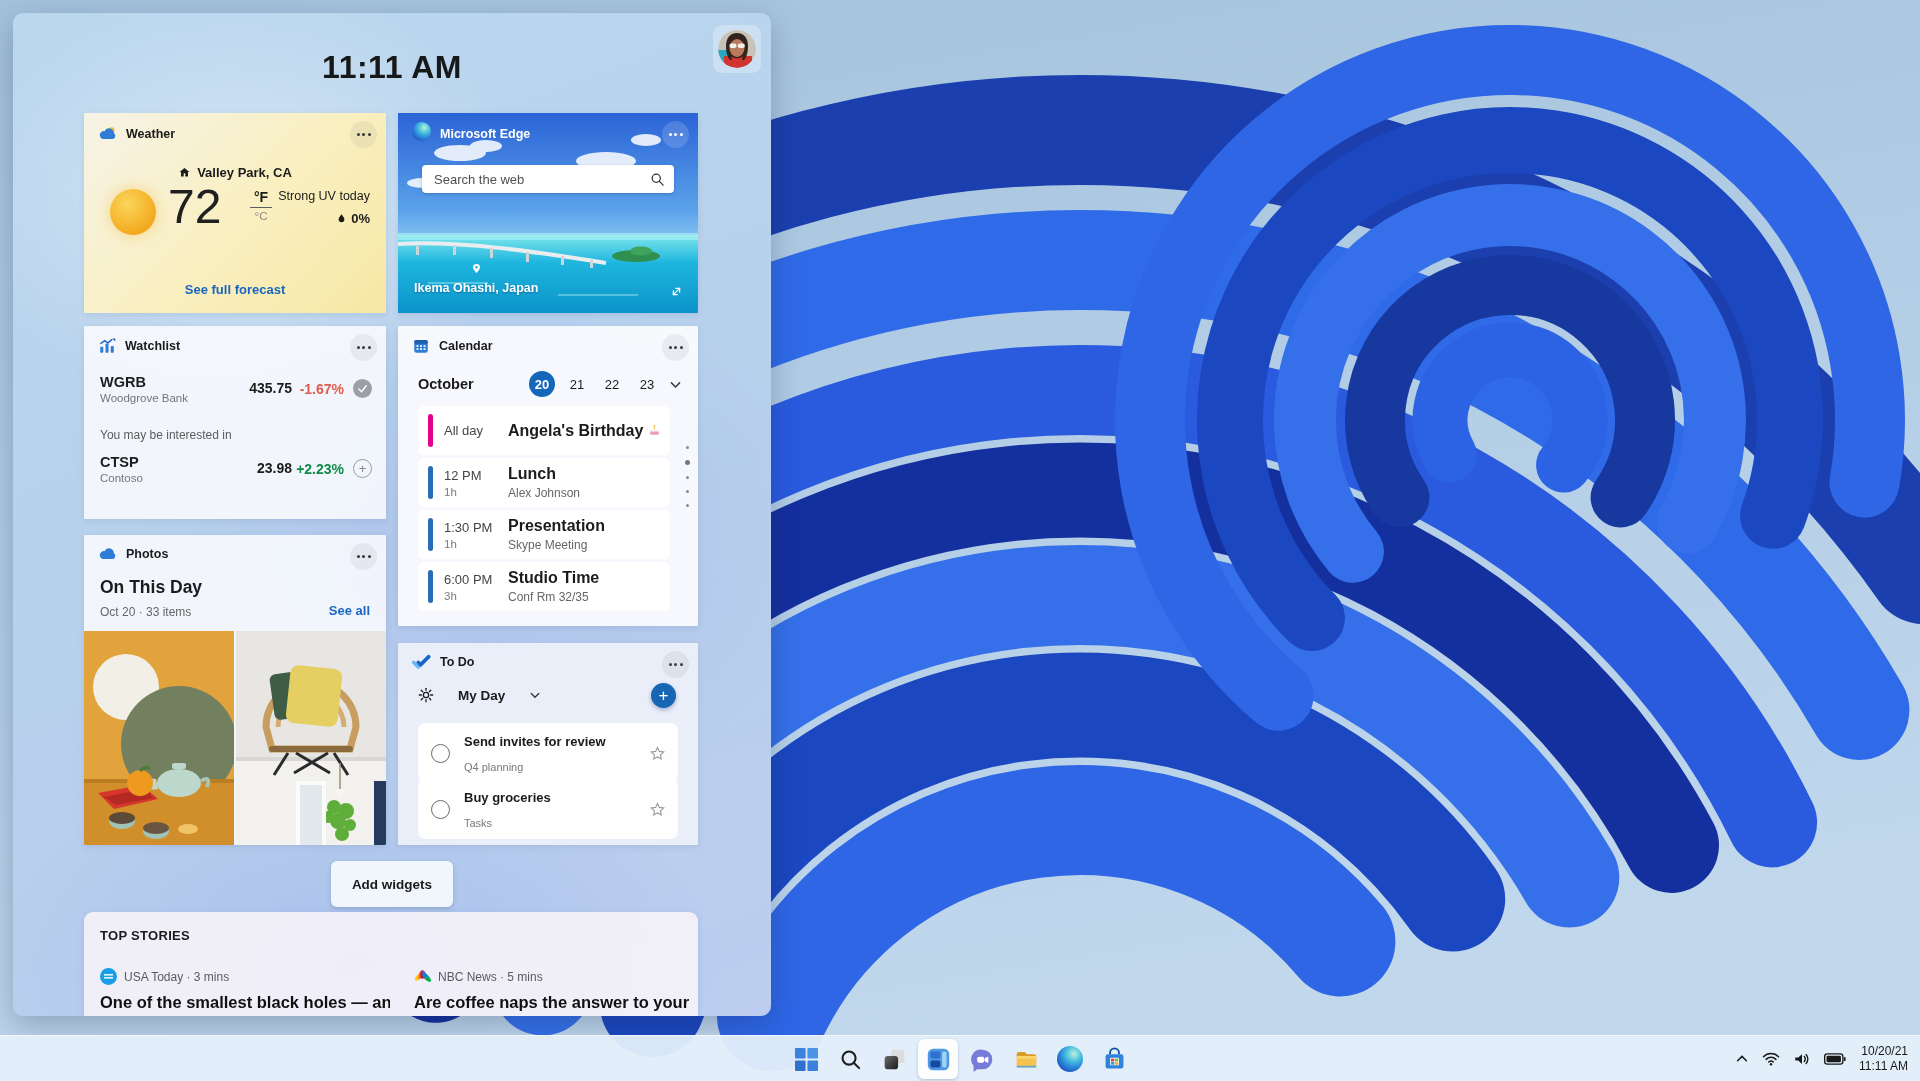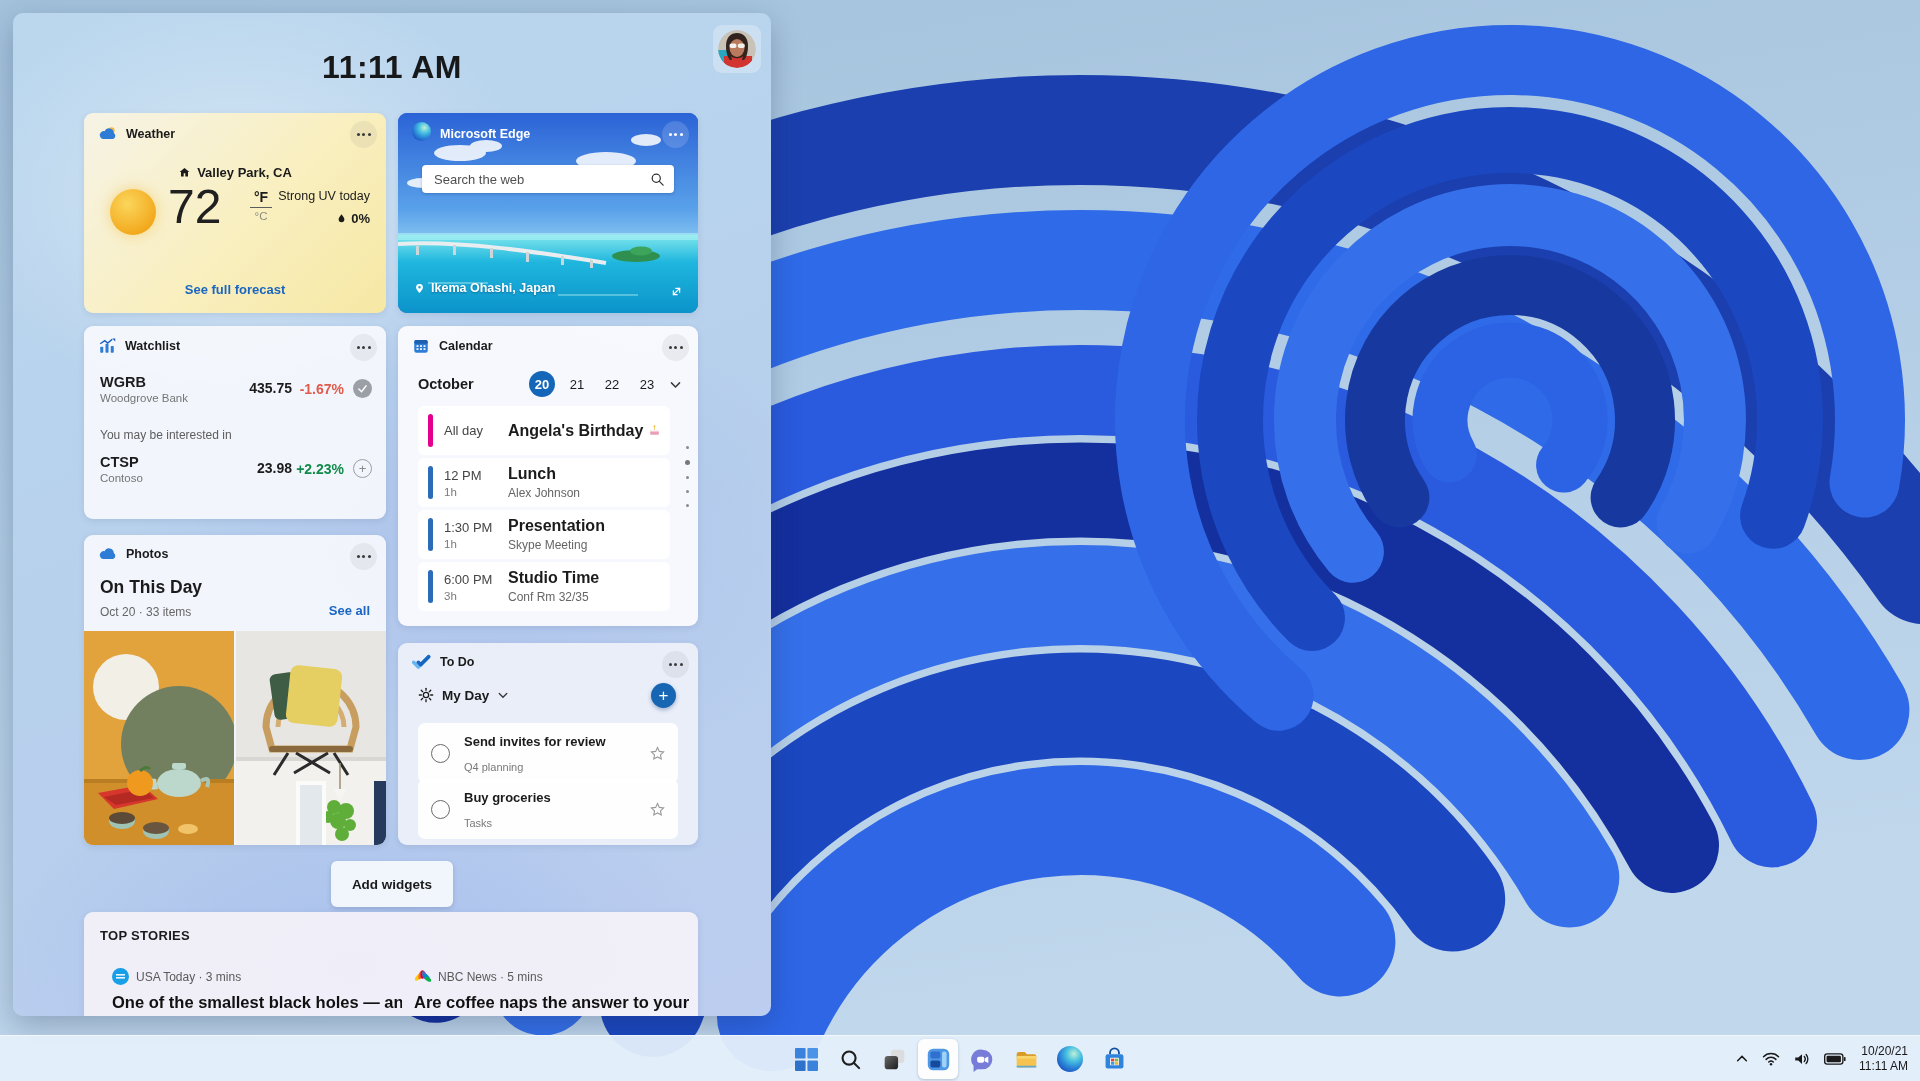--- a/index.html
+++ b/index.html
@@ -19,21 +19,21 @@
       radial-gradient(520px 320px at 45% 95%, rgba(120,150,230,0.25), rgba(120,150,230,0) 70%),
       linear-gradient(160deg,#bad7ee 0%,#b7d0ec 55%,#bccdf0 100%);
     box-shadow:0 10px 30px rgba(20,40,80,0.28);
   }
   .clock { position:absolute; top:36px; left:0; width:758px; text-align:center;
     font-size:32px; font-weight:700; color:#17181a; letter-spacing:0.5px; }
   .avatar-btn { position:absolute; top:12px; left:700px; width:48px; height:48px;
     border-radius:9px; background:rgba(255,255,255,0.28); display:flex; align-items:center; justify-content:center; }
   .avatar-btn svg { border-radius:50%; }
 
-  .card { position:absolute; border-radius:9px; background:rgba(252,252,254,0.86);
+  .card { position:absolute; border-radius:1px; background:rgba(252,252,254,0.86);
     box-shadow:0 2px 6px rgba(25,45,90,0.10); }
   .card-title { position:absolute; top:11px; left:14px; display:flex; align-items:center; gap:9px; }
   .card-title .lbl { font-size:12.5px; font-weight:700; color:#1b1b1b; }
   .dots-btn { position:absolute; top:8px; right:9px; width:27px; height:27px; border-radius:50%;
     background:rgba(120,120,130,0.10); display:flex; align-items:center; justify-content:center; gap:2.5px; }
   .dots-btn i { width:3px; height:3px; border-radius:50%; background:#3a3a3a; }
   .dots-btn.light { background:rgba(255,255,255,0.15); }
   .dots-btn.light i { background:#fff; }
 
   
@@ -59,21 +59,21 @@
   .edge-scene { position:absolute; inset:0; }
   .edge-title { position:absolute; top:9px; left:14px; display:flex; align-items:flex-end; gap:9px; }
   .edge-title .lbl { font-size:12.5px; font-weight:700; color:#fff; }
   .edge-search { position:absolute; left:24px; top:52px; width:252px; height:28px; background:#fff;
     border-radius:4px; display:flex; align-items:center; box-shadow:0 1px 3px rgba(0,30,80,0.25); }
   .edge-search input { flex:1; border:none; outline:none; background:transparent; padding:0 12px;
     font-size:13px; color:#333; font-family:inherit; }
   .edge-search input::placeholder { color:#4f4f4f; opacity:1; }
   .edge-search .mag { margin-right:9px; display:flex; }
   .edge-loc { position:absolute; left:16px; bottom:18px; display:flex; align-items:center; gap:6px;
-    font-size:12.5px; font-weight:700; color:#fff; text-shadow:0 1px 2px rgba(0,40,80,0.4); }
+    font-size:12.5px; font-weight:700; color:#fff; text-shadow:0 1px 2px rgba(0,40,80,0.4);flex-direction:column; }
   .edge-expand { position:absolute; right:14px; bottom:14px; display:flex; }
 
   
   .card.watchlist { left:71px; top:313px; width:302px; height:193px; }
   .stock-row { position:absolute; left:16px; width:272px; height:34px; }
   .stock-row .sym { font-size:14.5px; font-weight:600; color:#1b1b1b; }
   .stock-row .com { font-size:11.5px; color:#757575; margin-top:2px; }
   .stock-row .price { position:absolute; right:80px; top:6px; font-size:14px; font-weight:700; color:#1b1b1b; }
   .stock-row .chg { position:absolute; right:28px; top:7px; font-size:14px; font-weight:600; }
   .chg.down { color:#e05b4b; } .chg.up { color:#128a4a; }
@@ -105,21 +105,21 @@
   .cal-ev .tcol .t2 { font-size:11.5px; color:#7a7a7a; margin-top:3px; }
   .cal-ev .mcol { position:absolute; left:90px; }
   .cal-ev .mcol .m1 { font-size:16px; font-weight:700; color:#1b1b1b; display:flex; align-items:center; gap:5px; }
   .cal-ev .mcol .m2 { font-size:12px; color:#666; margin-top:3px; }
   .cal-dots { position:absolute; right:8px; top:120px; display:flex; flex-direction:column; align-items:center; gap:11px; }
   .cal-dots i { width:3px; height:3px; border-radius:50%; background:#8a8a8a; }
   .cal-dots i.big { width:5px; height:5px; background:#777; }
 
   
   .card.todo { left:385px; top:630px; width:300px; height:202px; background:rgba(240,243,251,0.88); }
-  .td-list-row { position:absolute; left:20px; top:44px; display:flex; align-items:center; gap:8px; }
+  .td-list-row { position:absolute; left:20px; top:44px; display:flex; align-items:center; gap:24px; }
   .td-list-row .nm { font-size:13.5px; font-weight:700; color:#1b1b1b; }
   .td-add { position:absolute; right:22px; top:40px; width:25px; height:25px; border-radius:50%;
     background:#1766b4; color:#fff; font-size:17px; display:flex; align-items:center; justify-content:center;
     box-shadow:0 2px 4px rgba(20,60,120,0.35); }
   .td-task { position:absolute; left:20px; width:260px; height:60px; background:rgba(255,255,255,0.92);
     border-radius:7px; display:flex; align-items:center; }
   .td-task .chk { position:absolute; left:13px; width:19px; height:19px; border-radius:50%; border:1.6px solid #6b6b6b; }
   .td-task .txt { position:absolute; left:46px; }
   .td-task .txt .a { font-size:13px; font-weight:600; color:#1b1b1b; }
   .td-task .txt .b { font-size:11px; color:#7a7a7a; margin-top:12px; }
@@ -572,21 +572,21 @@
             <path d="M12 3.5l2.6 5.5 6 .8-4.4 4.1 1.1 5.9-5.3-2.9-5.3 2.9 1.1-5.9L3.4 9.8l6-.8z" fill="none" stroke="#9a9a9a" stroke-width="1.6"></path>
           </svg>
       </span>
     </div>
   </div>
 
   <div class="add-widgets">Add widgets</div>
 
   <div class="stories">
     <div class="hdr">TOP STORIES</div>
-    <div class="story" style="left:16px;margin-left:12px;">
+    <div class="story" style="left:16px;">
       <div class="src">
         <svg width="17" height="17" viewBox="0 0 17 17">
           <circle cx="8.5" cy="8.5" r="8.5" fill="#189fe8"></circle>
           <rect x="4" y="6" width="9" height="1.6" fill="#fff" opacity="0.9"></rect>
           <rect x="4" y="9" width="9" height="1.6" fill="#fff" opacity="0.9"></rect>
         </svg>
         <span>USA Today · 3 mins</span>
       </div>
       <div class="hl">One of the smallest black holes — and</div>
     </div>

